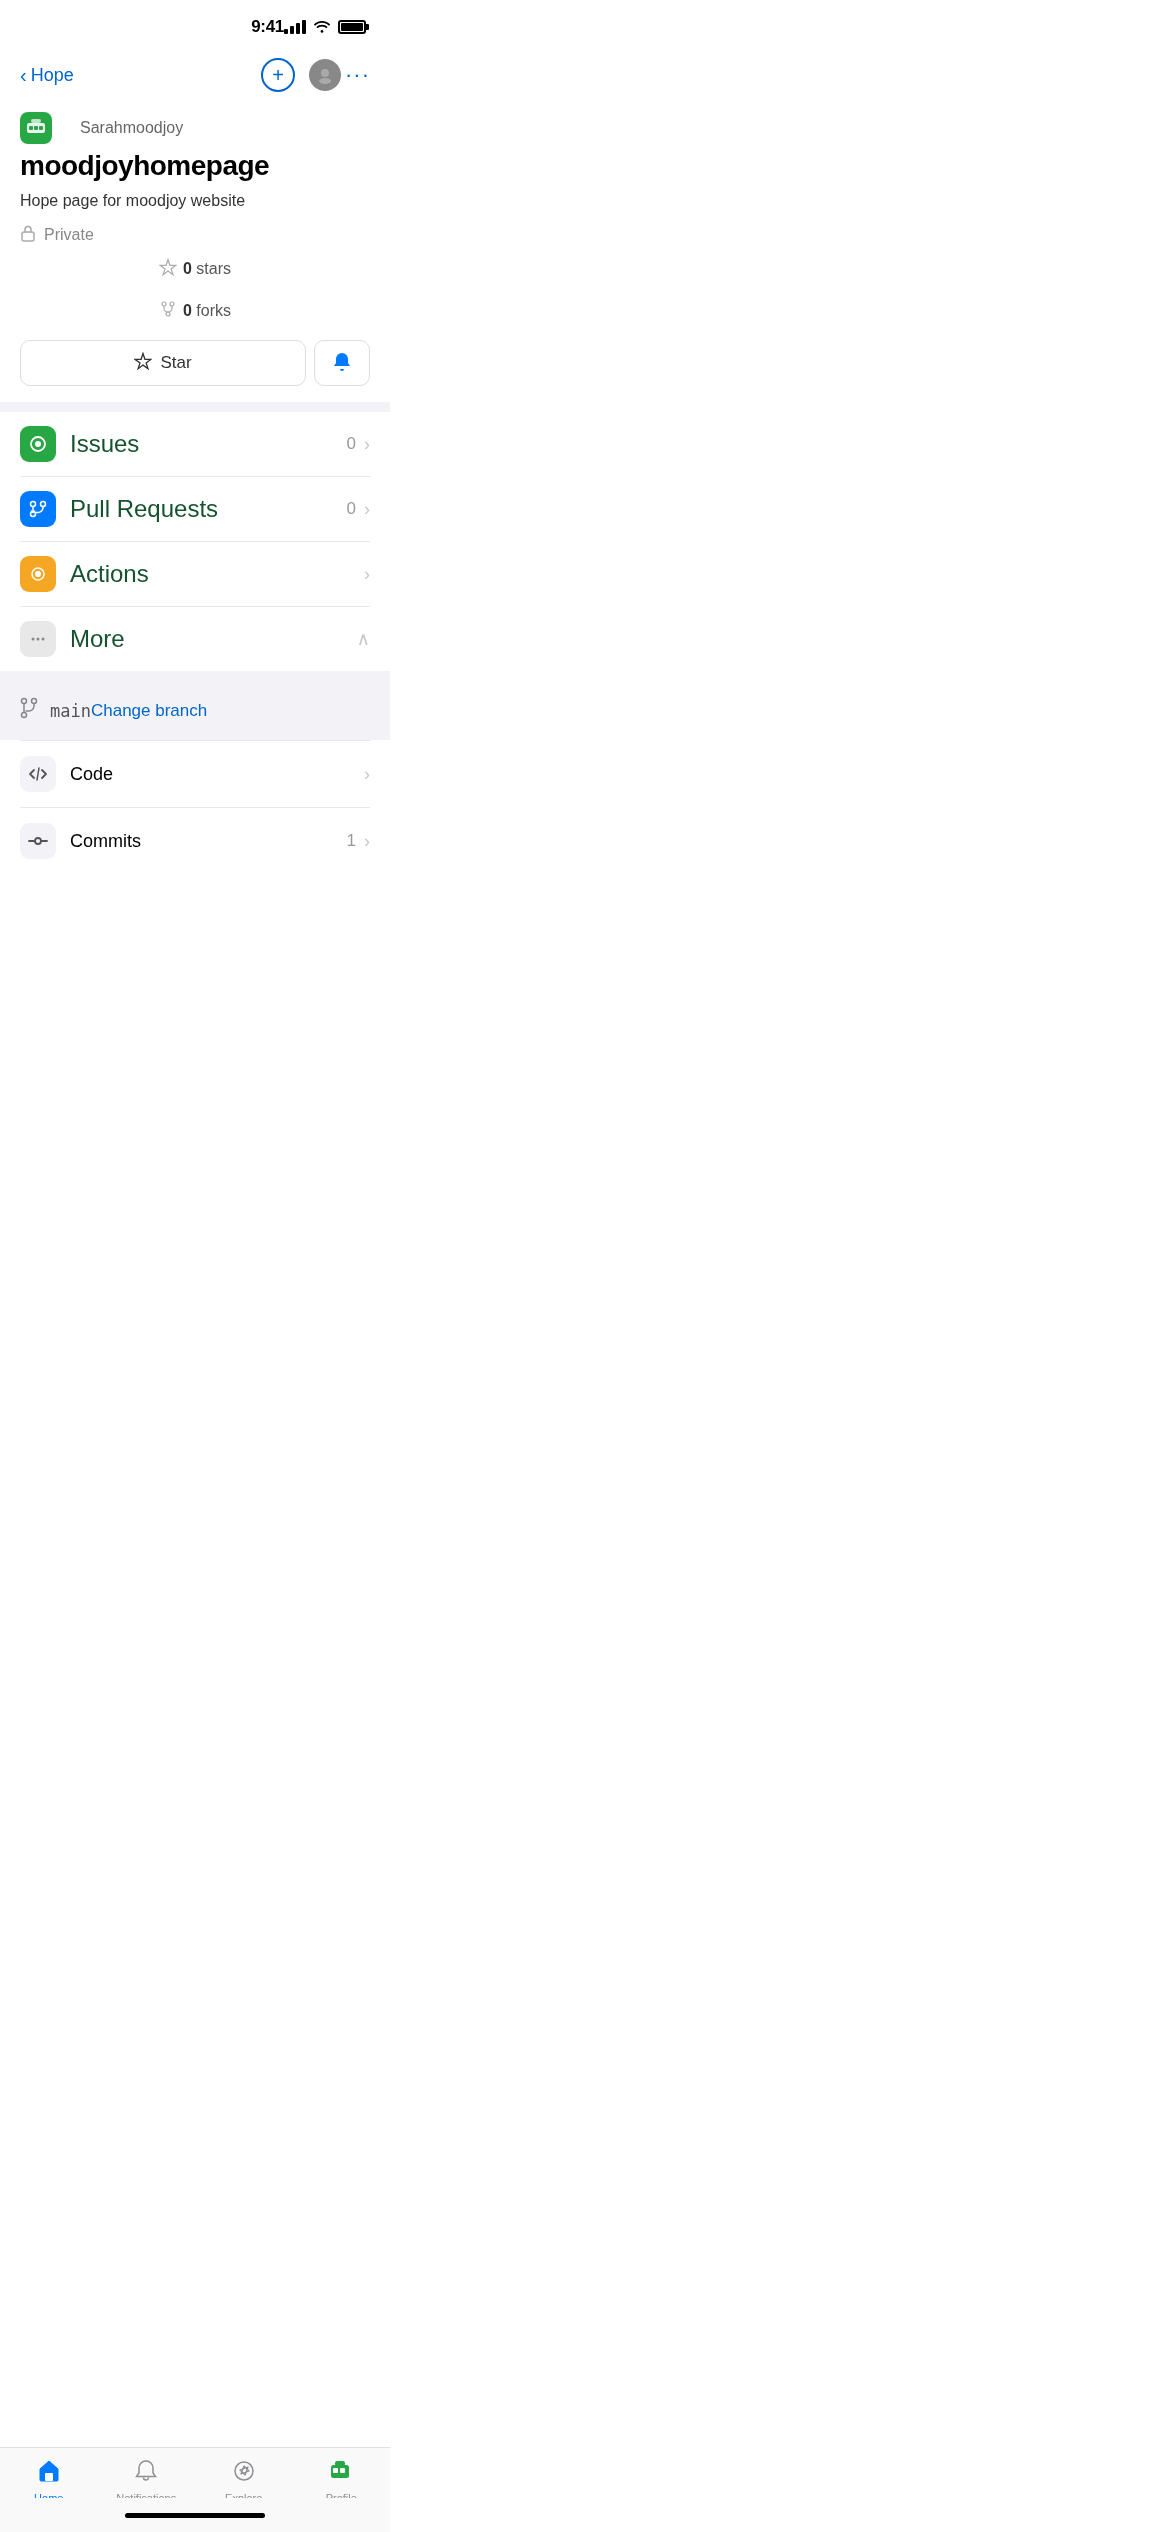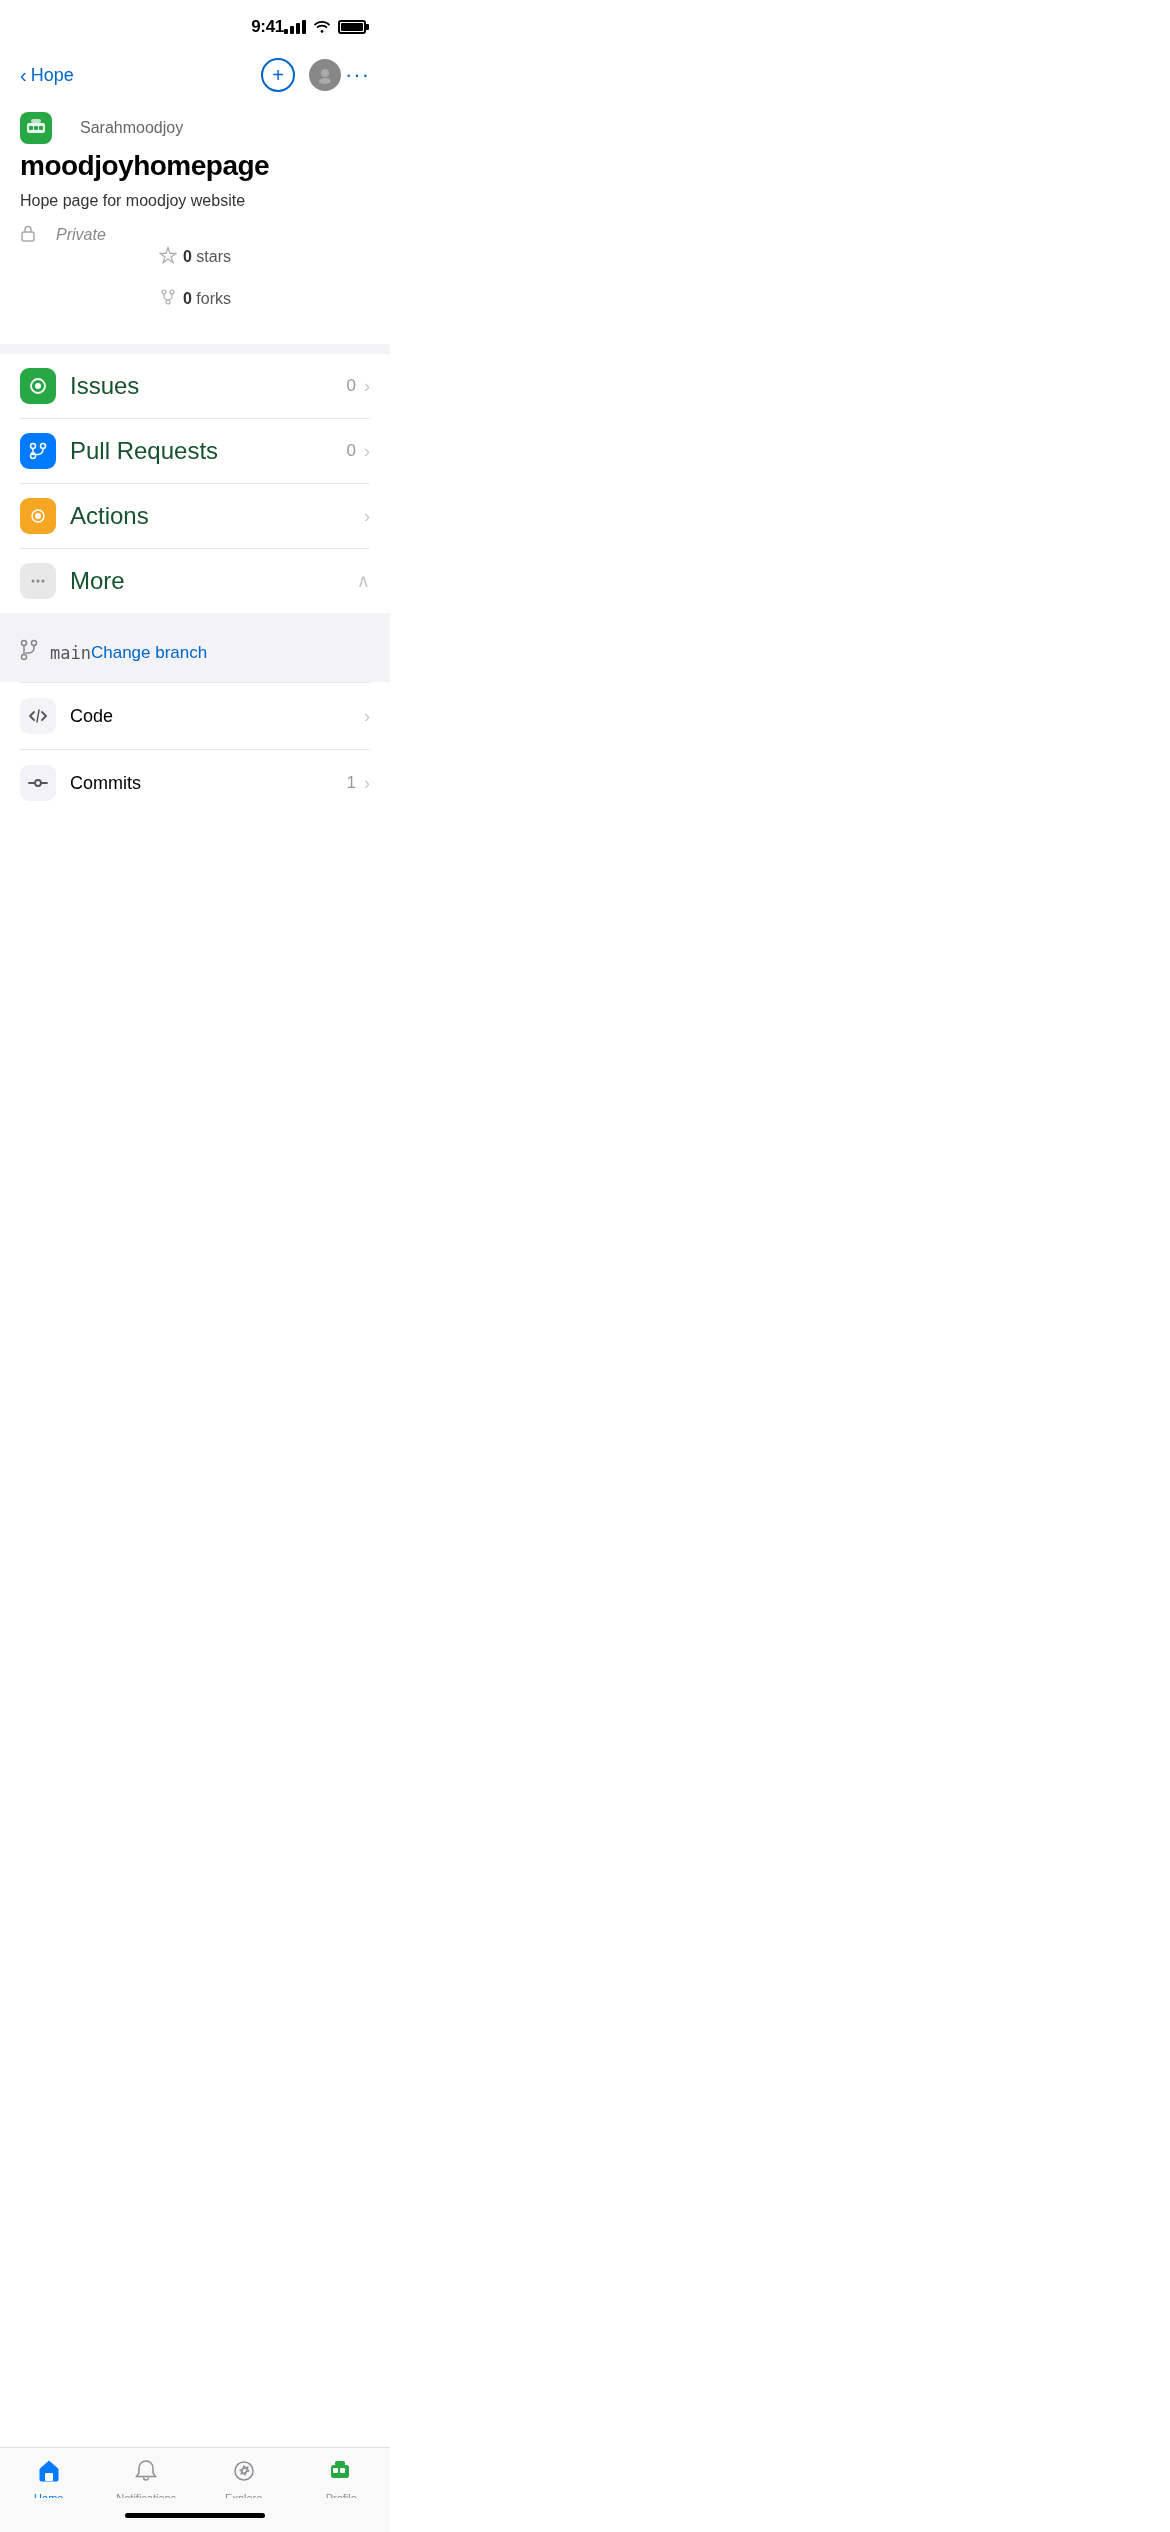--- a/index.html
+++ b/index.html
@@ -172,22 +172,22 @@
       letter-spacing: -0.5px;
     }
     .repo-description {
       font-size: 16px;
       color: #333;
       margin-bottom: 14px;
     }
     .privacy-row {
       display: flex;
       align-items: center;
-      gap: 20px;
-      font-style: italic;
+      gap: 8px;
+      margin-bottom: 12px;
     }
     .lock-icon {
       color: #888;
       font-size: 16px;
     }
     .privacy-label {
       font-size: 16px;
       color: #888;
     }
     .stats-row {
@@ -493,20 +493,38 @@
           <circle cx="9" cy="14" r="2" stroke="#aaa" stroke-width="1.2" fill="none"></circle>
           <path d="M5 6v2a4 4 0 0 0 4 4M13 6v2a4 4 0 0 1-4 4" stroke="#aaa" stroke-width="1.2" fill="none"></path>
         </svg>
       </span>
       <span class="stat-text">
         <span class="stat-count">0</span> <span>forks</span>
       </span>
     </div>
   </div>
 
+  <div class="action-buttons">
+    <button class="star-btn">
+      <span>
+        <svg width="18" height="18" viewBox="0 0 18 18" fill="none">
+          <path d="M9 1.5l1.9 5.8h6.1l-4.9 3.6 1.9 5.8L9 13.1l-4.9 3.6 1.9-5.8L1 7.3h6.1z" stroke="#333" stroke-width="1.3" fill="none"></path>
+        </svg>
+      </span>
+      <span>Star</span>
+    </button>
+    <button class="notify-btn">
+      <span>
+        <svg width="22" height="22" viewBox="0 0 22 22" fill="none">
+          <path d="M11 2a6 6 0 0 1 6 6v4l2 3H3l2-3V8a6 6 0 0 1 6-6z" fill="#007aff"></path>
+          <path d="M9 18a2 2 0 0 0 4 0" fill="#007aff"></path>
+        </svg>
+      </span>
+    </button>
+  </div>
 </div>
 
 <div class="divider-thick"></div>
 
 <div class="menu-item">
   <div class="menu-icon-wrap menu-icon-green">
     <svg width="20" height="20" viewBox="0 0 20 20" fill="none">
       <circle cx="10" cy="10" r="7" stroke="white" stroke-width="1.8" fill="none"></circle>
       <circle cx="10" cy="10" r="3" fill="white"></circle>
     </svg>

